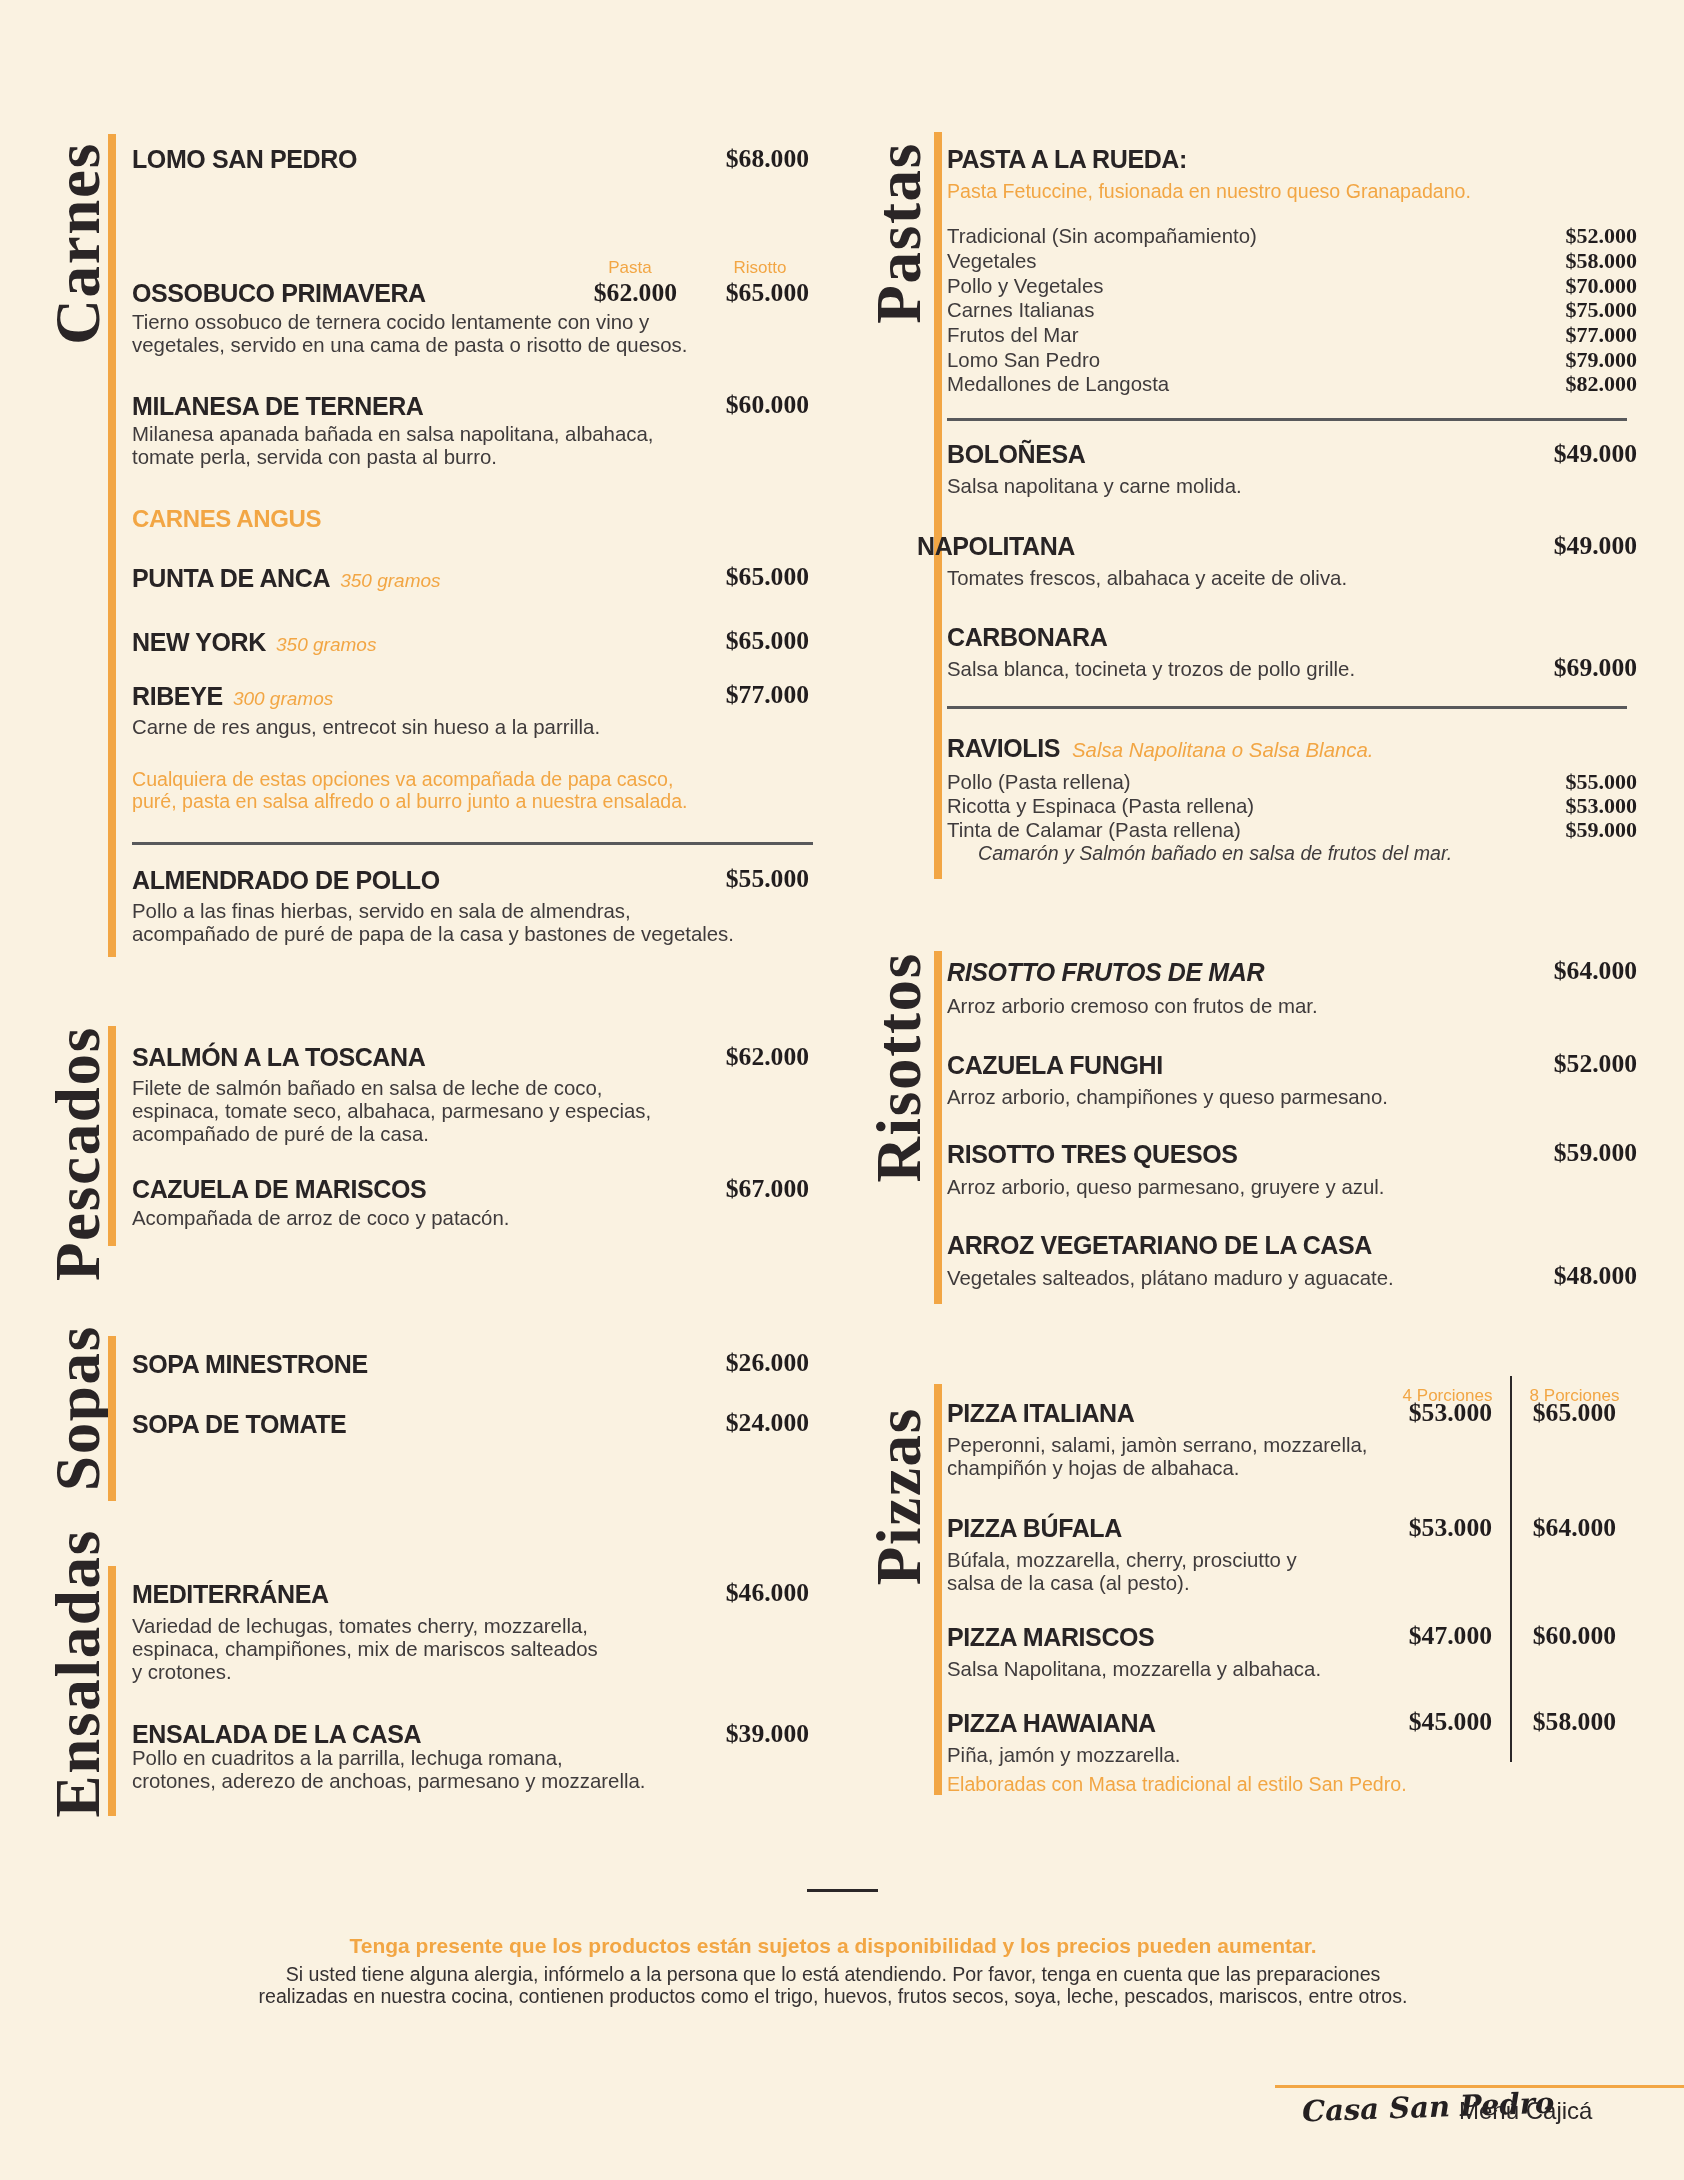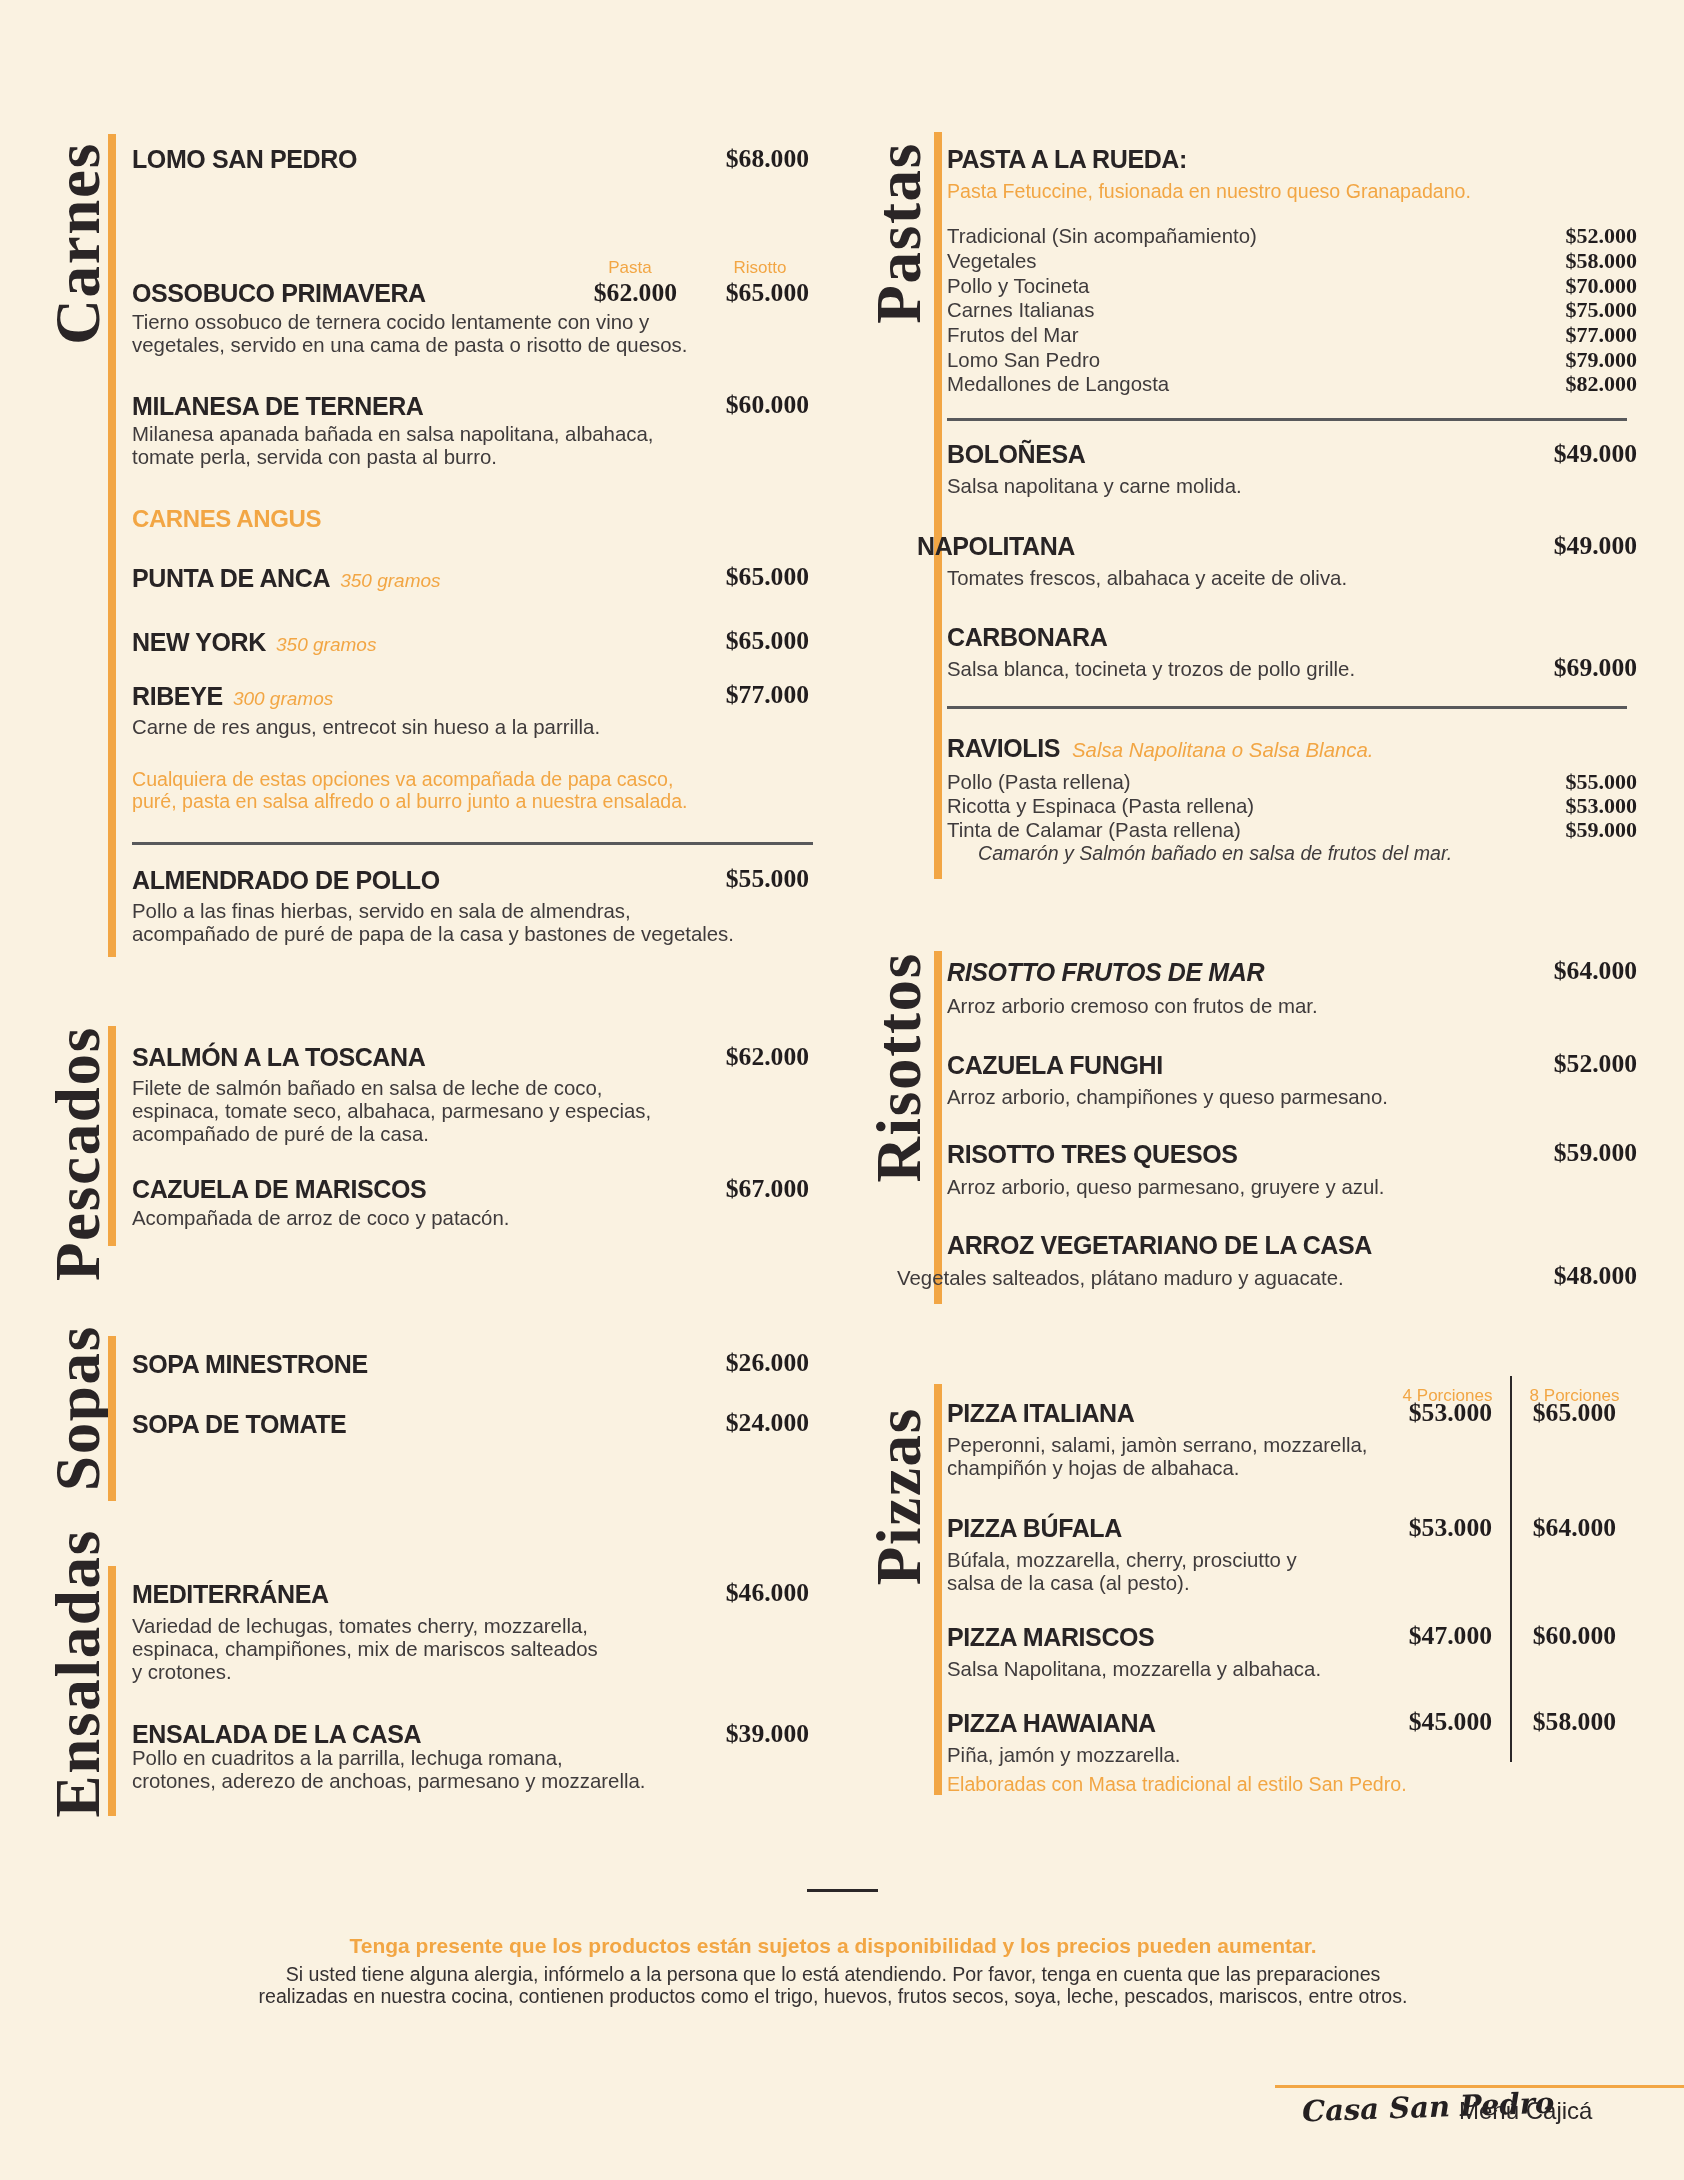--- a/index.html
+++ b/index.html
@@ -126,21 +126,21 @@
 
   <div class="abs row" style="top:223px;left:947px;right:48px;">
       <span class="name">Tradicional (Sin acompañamiento)</span>
       <span class="p">$52.000</span>
     </div>
   <div class="abs row" style="top:248px;left:947px;right:48px;">
       <span class="name">Vegetales</span>
       <span class="p">$58.000</span>
     </div>
   <div class="abs row" style="top:273px;left:947px;right:48px;">
-      <span class="name">Pollo y Tocineta</span>
+      <span class="name">Pollo y Vegetales</span>
       <span class="p">$70.000</span>
     </div>
   <div class="abs row" style="top:297px;left:947px;right:48px;">
       <span class="name">Carnes Italianas</span>
       <span class="p">$75.000</span>
     </div>
   <div class="abs row" style="top:322px;left:947px;right:48px;">
       <span class="name">Frutos del Mar</span>
       <span class="p">$77.000</span>
     </div>
@@ -193,21 +193,21 @@
 
   <div class="abs title" style="top:1052px;left:947px;">CAZUELA FUNGHI</div>
   <div class="abs price" style="top:1050px;right:48px;">$52.000</div>
   <div class="abs desc" style="top:1086px;left:947px;">Arroz arborio, champiñones y queso parmesano.</div>
 
   <div class="abs title" style="top:1141px;left:947px;">RISOTTO TRES QUESOS</div>
   <div class="abs price" style="top:1139px;right:48px;">$59.000</div>
   <div class="abs desc" style="top:1176px;left:947px;">Arroz arborio, queso parmesano, gruyere y azul.</div>
 
   <div class="abs title" style="top:1232px;left:947px;">ARROZ VEGETARIANO DE LA CASA</div>
-  <div class="abs desc" style="top:1267px;left:897px;">Vegetales salteados, plátano maduro y aguacate.</div>
+  <div class="abs desc" style="top:1267px;left:947px;">Vegetales salteados, plátano maduro y aguacate.</div>
   <div class="abs price" style="top:1262px;right:48px;">$48.000</div>
 
   <div class="abs vlabel" style="top:1407px;left:868px;">Pizzas</div>
   <div class="abs bar" style="top:1384px;left:934px;height:411px;"></div>
   <div class="abs vdiv" style="top:1376px;left:1510px;height:386px;"></div>
 
   <div class="abs collabel" style="top:1386px;left:1371px;width:153px;">4 Porciones</div>
   <div class="abs collabel" style="top:1386px;left:1498px;width:153px;">8 Porciones</div>
 
   <div class="abs title" style="top:1400px;left:947px;">PIZZA ITALIANA</div>

